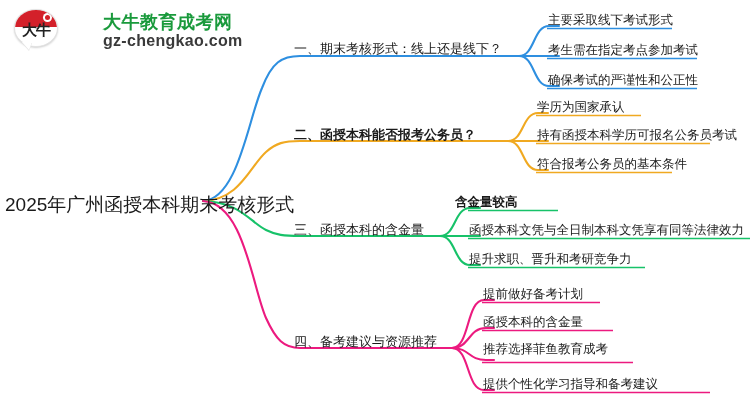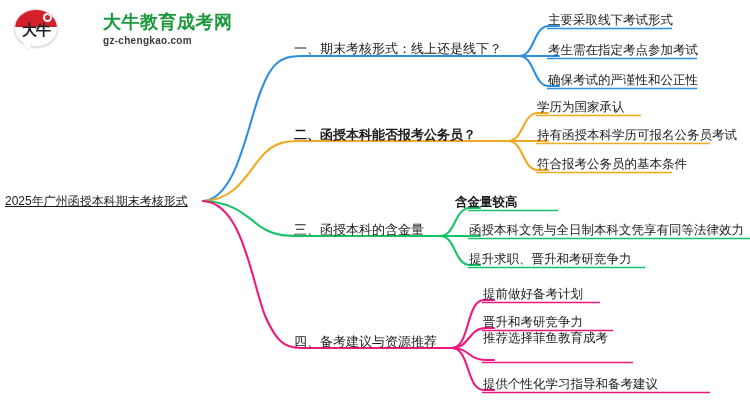--- a/index.html
+++ b/index.html
@@ -51,32 +51,32 @@
     border-right:3px solid transparent;
     border-top:8px solid #ffffff;
     filter:drop-shadow(0 1px 0 #e2e2e2);
   }
   .logo-text{margin-left:7px;}
   .logo-title{
     font-size:18px;font-weight:bold;color:#1a9a3c;
     letter-spacing:.5px;line-height:22px;white-space:nowrap;
   }
   .logo-sub{
-    font-size:10px;font-weight:bold;color:#3a3a3a;
+    font-size:16px;font-weight:bold;color:#3a3a3a;
     letter-spacing:.3px;line-height:14px;margin-top:1px;white-space:nowrap;
   }
 
   
   .node{
     position:absolute;
     color:#1a1a1a;
     white-space:nowrap;
     line-height:1;
   }
-  .node.root{font-size:12px;text-decoration:underline;}
+  .node.root{font-size:19px;}
   .node.branch{font-size:13px;}
   .node.leaf{font-size:12.5px;}
 </style>
 </head>
 <body>
 
 <svg id="mindmap" viewBox="0 0 750 410" xmlns="http://www.w3.org/2000/svg">
 
   <g>
     <path d="M203,201 C238,199 248,120 262,88 C272,62 282,56 300,56 L519,56" fill="none" stroke="#2e8fe0" stroke-width="2.1" stroke-linecap="round"></path>
@@ -149,15 +149,15 @@
 <div class="node leaf" style="left:537px;top:129px;">持有函授本科学历可报名公务员考试</div>
 <div class="node leaf" style="left:537px;top:158px;">符合报考公务员的基本条件</div>
 
 <div class="node branch" style="left:294px;top:223px;">三、函授本科的含金量</div>
 <div class="node leaf" style="left:455px;top:196px;font-weight:bold;">含金量较高</div>
 <div class="node leaf" style="left:469px;top:224px;">函授本科文凭与全日制本科文凭享有同等法律效力</div>
 <div class="node leaf" style="left:469px;top:253px;">提升求职、晋升和考研竞争力</div>
 
 <div class="node branch" style="left:294px;top:335px;">四、备考建议与资源推荐</div>
 <div class="node leaf" style="left:483px;top:288px;">提前做好备考计划</div>
-<div class="node leaf" style="left:483px;top:316px;">晋升和考研竞争力</div>
-<div class="node leaf" style="left:483px;top:332px;">推荐选择菲鱼教育成考</div>
+<div class="node leaf" style="left:483px;top:316px;">函授本科的含金量</div>
+<div class="node leaf" style="left:483px;top:344px;font-family:Liberation Mono, monospace;">推荐选择菲鱼教育成考</div>
 <div class="node leaf" style="left:483px;top:378px;text-align:center;">提供个性化学习指导和备考建议</div>
 
 </body></html>

